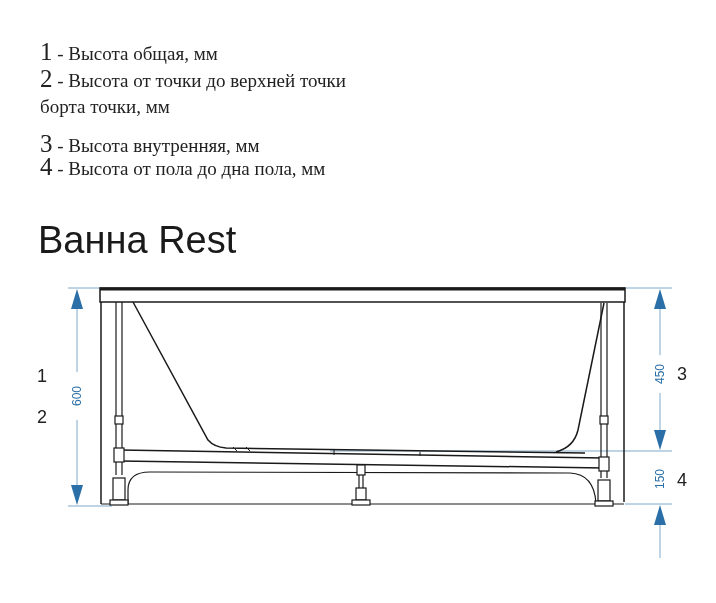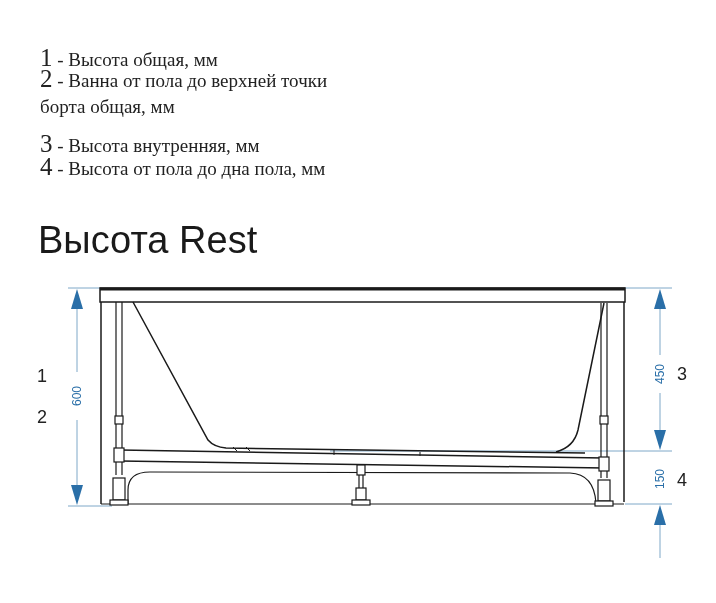--- a/index.html
+++ b/index.html
@@ -8,28 +8,28 @@
     .legend .row { position:absolute; left:0; white-space:nowrap; font-size:19px; }
     .legend .num { font-size:25px; }
     .title { position:absolute; left:38px; top:219px; font-family:"Liberation Sans", sans-serif; font-size:38px; color:#1a1a1a; white-space:nowrap; }
     .lbl { position:absolute; font-family:"Liberation Sans", sans-serif; font-size:18px; color:#222; }
     svg#drawing { position:absolute; left:0; top:0; }
   </style>
 </head>
 <body>
 
 <div class="legend">
-  <div class="row" style="top:10px"><span class="num">1</span><span> - Высота общая, мм</span></div>
-  <div class="row" style="top:31px"><span class="num">2</span><span> - Ванна от пола до верхней точки</span></div>
-  <div class="row" style="top:62px"><span>борта общая, мм</span></div>
+  <div class="row" style="top:4px"><span class="num">1</span><span> - Высота общая, мм</span></div>
+  <div class="row" style="top:31px"><span class="num">2</span><span> - Высота от точки до верхней точки</span></div>
+  <div class="row" style="top:62px"><span>борта точки, мм</span></div>
   <div class="row" style="top:96px"><span class="num">3</span><span> - Высота внутренняя, мм</span></div>
   <div class="row" style="top:119px"><span class="num">4</span><span> - Высота от пола до дна пола, мм</span></div>
 </div>
 
-<div class="title">Высота Rest</div>
+<div class="title">Ванна Rest</div>
 
 <svg id="drawing" width="716" height="603" viewBox="0 0 716 603">
 
   <g stroke="#7fa8c8" stroke-width="1" fill="none">
     <line x1="68" y1="288" x2="100" y2="288"></line>
     <line x1="68" y1="506" x2="112" y2="506"></line>
     <line x1="625" y1="288" x2="672" y2="288"></line>
     <line x1="330" y1="451" x2="672" y2="451"></line>
     <line x1="625" y1="504" x2="672" y2="504"></line>
   </g>

